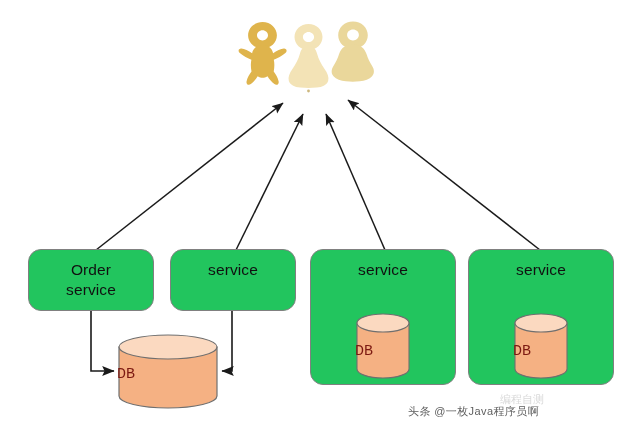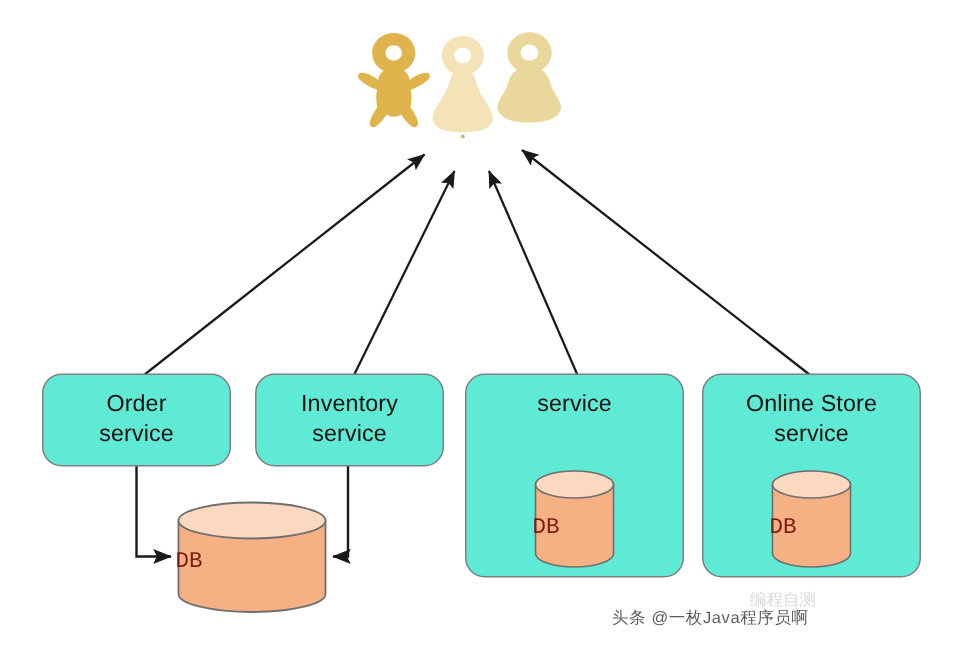--- a/index.html
+++ b/index.html
@@ -28,21 +28,21 @@
   .users {
     position: absolute;
     left: 238px;
     top: 18px;
     width: 150px;
     height: 78px;
   }
   .service-box {
     position: absolute;
     box-sizing: border-box;
-    background: #5eead4;
+    background: #22c55e;
     border: 1.4px solid #808080;
     border-radius: 13px;
   }
   .service-label {
     position: absolute;
     left: 0;
     right: 0;
     top: 10px;
     text-align: center;
     font-size: 15.5px;
@@ -158,41 +158,39 @@
 
   <div class="service-box" style="left:28px; top:249px; width:126px; height:62px;">
     <div class="service-label">
       <span>Order</span>
       <span>service</span>
     </div>
   </div>
 
   <div class="service-box" style="left:170px; top:249px; width:126px; height:62px;">
     <div class="service-label">
-      <span>Inventory</span>
       <span>service</span>
     </div>
   </div>
 
   <div class="service-box" style="left:310px; top:249px; width:146px; height:136px;">
     <div class="service-label">
       <span>service</span>
     </div>
     <div class="db" style="left:44px; top:63px; width:56px; height:66px;">
       <svg viewBox="0 0 56 66" width="56" height="66">
         <path d="M2 10 L2 56 A26 9 0 0 0 54 56 L54 10 Z" fill="#f5b183" stroke="#6f6f6f" stroke-width="1.1"></path>
         <ellipse cx="28" cy="10" rx="26" ry="9" fill="#fbd9c0" stroke="#6f6f6f" stroke-width="1.1"></ellipse>
       </svg>
       <div class="db-text" style="top:30px;">DB</div>
     </div>
   </div>
 
   <div class="service-box" style="left:468px; top:249px; width:146px; height:136px;">
     <div class="service-label">
-      <span>Online Store</span>
       <span>service</span>
     </div>
     <div class="db" style="left:44px; top:63px; width:56px; height:66px;">
       <svg viewBox="0 0 56 66" width="56" height="66">
         <path d="M2 10 L2 56 A26 9 0 0 0 54 56 L54 10 Z" fill="#f5b183" stroke="#6f6f6f" stroke-width="1.1"></path>
         <ellipse cx="28" cy="10" rx="26" ry="9" fill="#fbd9c0" stroke="#6f6f6f" stroke-width="1.1"></ellipse>
       </svg>
       <div class="db-text" style="top:30px;">DB</div>
     </div>
   </div>

